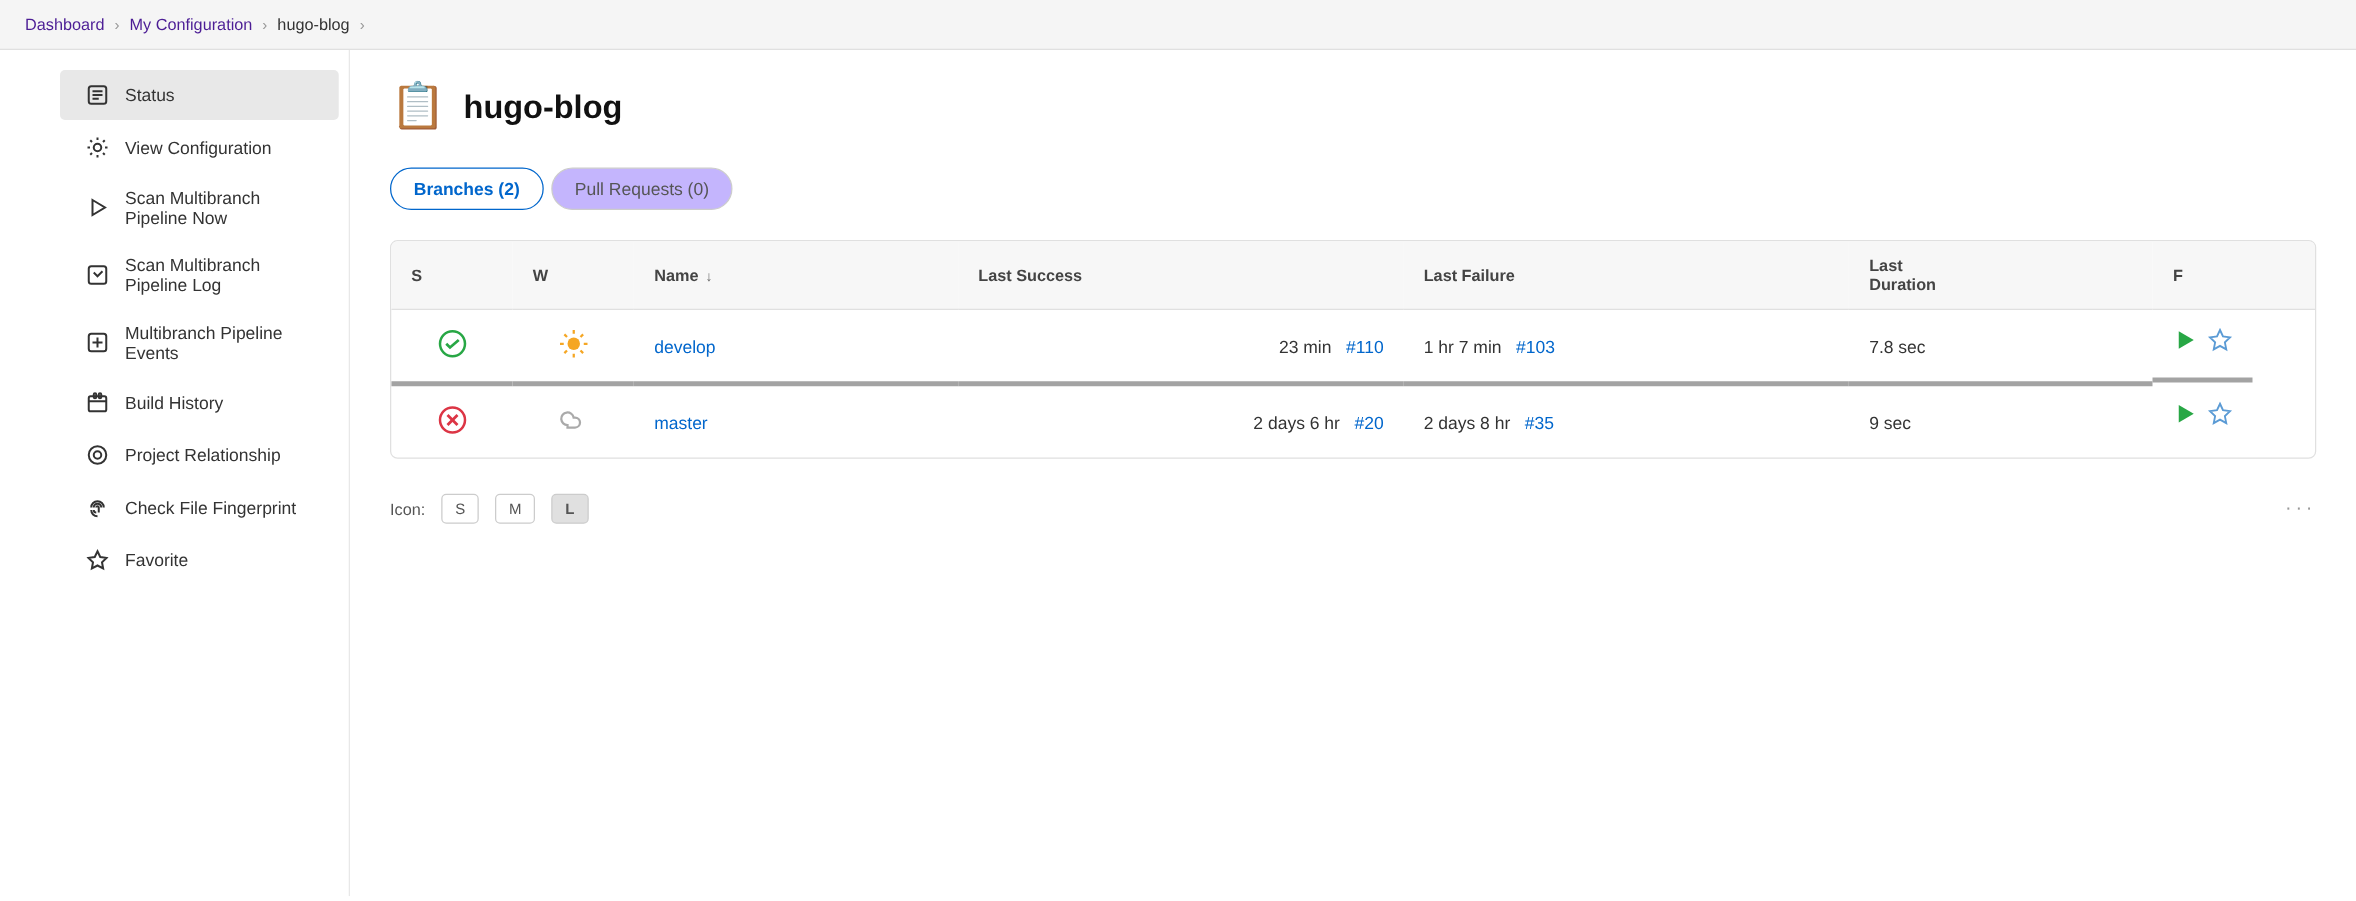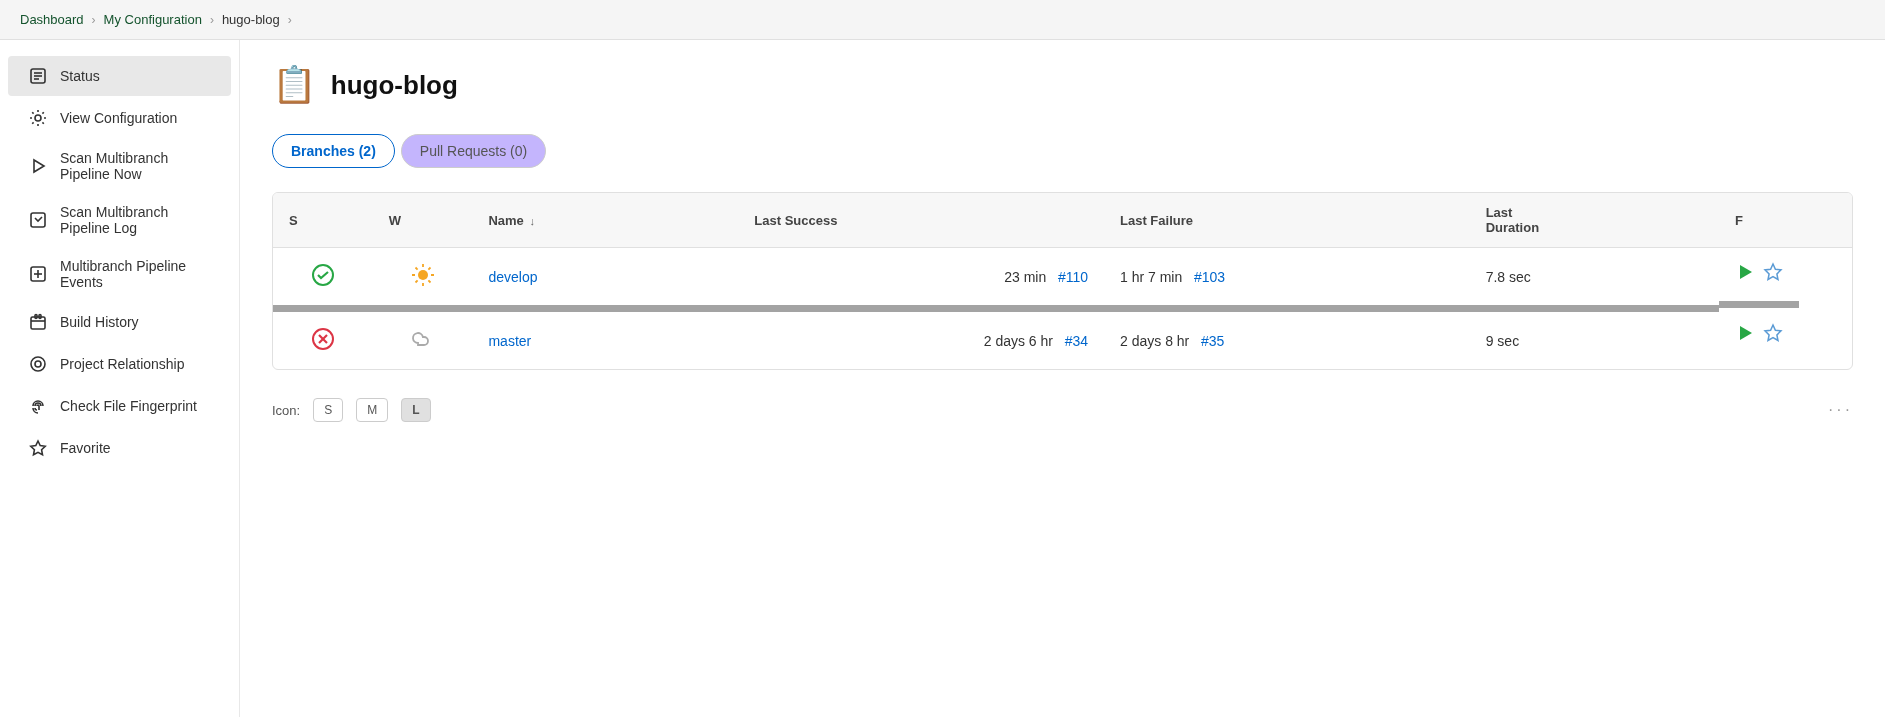--- a/index.html
+++ b/index.html
@@ -7,33 +7,34 @@
 
     
     .breadcrumb {
       display: flex; align-items: center; gap: 8px;
       padding: 12px 20px;
       background: #f5f5f5;
       border-bottom: 1px solid #e0e0e0;
       font-size: 13px;
     }
     .breadcrumb-sep { color: #999; font-size: 12px; }
-    .breadcrumb-item { color: #14532d; cursor: pointer; }
+    .breadcrumb-item { color: #4c1d95; cursor: pointer; }
     .breadcrumb-item.current { color: #333; font-weight: 500; }
 
     
     .layout { display: flex; min-height: calc(100vh - 44px); }
 
     
     .sidebar {
       width: 240px;
       min-width: 240px;
       border-right: 1px solid #e8e8e8;
       padding: 16px 0;
       background: #fff;
+      margin-left: 40px;
     }
     .sidebar-item {
       display: flex; align-items: center; gap: 12px;
       padding: 10px 20px;
       cursor: pointer;
       color: #333;
       font-size: 14px;
       border-radius: 4px;
       margin: 0 8px 2px;
     }
@@ -78,21 +79,21 @@
       background: #f7f7f7;
       padding: 12px 16px;
       text-align: left;
       font-weight: 600;
       font-size: 13px;
       color: #444;
       border-bottom: 1px solid #e0e0e0;
     }
     .table td {
       padding: 14px 16px;
-      border-bottom: 7px solid #a3a3a3;
+      border-bottom: 4px solid #a3a3a3;
       vertical-align: middle;
     }
     .table tr:last-child td { border-bottom: none; }
 
     .col-s { width: 60px; text-align: center; }
     .col-w { width: 60px; text-align: center; }
     .col-name { width: 160px; }
     .col-success { width: 220px; text-align: right; }
     .col-failure { width: 220px; }
     .col-duration { width: 150px; }
@@ -297,21 +298,21 @@
                   <circle cx="12" cy="12" r="10" fill="none" stroke="#dc3545" stroke-width="2"></circle>
                   <line x1="8" y1="8" x2="16" y2="16" stroke="#dc3545" stroke-width="2.2"></line>
                   <line x1="16" y1="8" x2="8" y2="16" stroke="#dc3545" stroke-width="2.2"></line>
                 </svg></td>
     <td class="col-w" style="text-align:center"><svg width="26" height="26" viewBox="0 0 26 26">
                   <path d="M8 17a5 5 0 1 1 4.9-6H14a4 4 0 0 1 0 8H8z" fill="none" stroke="#aaa" stroke-width="1.8"></path>
                 </svg></td>
     <td class="col-name"><a href="#" class="branch-link">master</a></td>
     <td class="col-success">
       <span>2 days 6 hr</span>&nbsp;&nbsp;
-      <a href="#" class="build-link">#34</a>
+      <a href="#" class="build-link">#20</a>
     </td>
     <td class="col-failure">
       <span>2 days 8 hr</span>&nbsp;&nbsp;
       <a href="#" class="build-link">#35</a>
     </td>
     <td class="col-duration">9 sec</td>
     <td class="col-f" style="text-align:center; display:flex; gap:8px; align-items:center; justify-content:center; height:100%;">
       <button class="play-btn">
         <svg width="20" height="20" viewBox="0 0 20 20">
                     <polygon points="5,3 17,10 5,17" fill="#28a745"></polygon>

